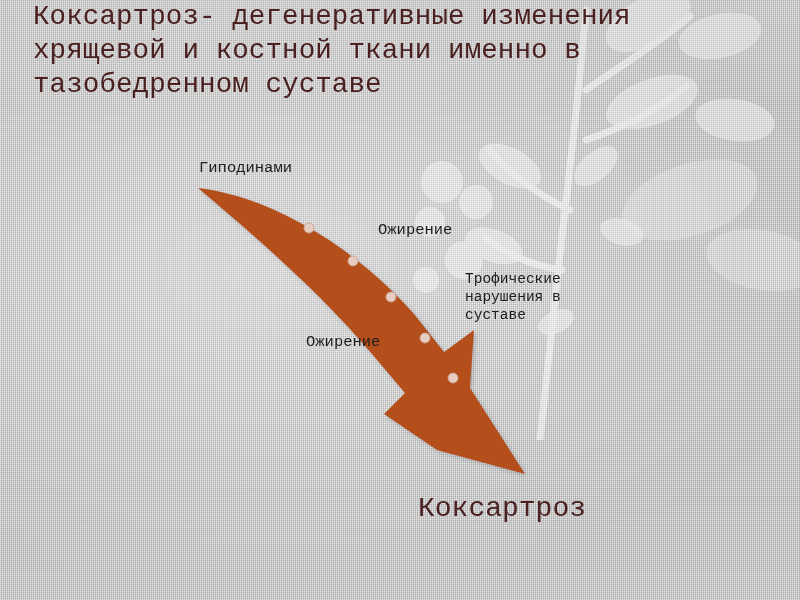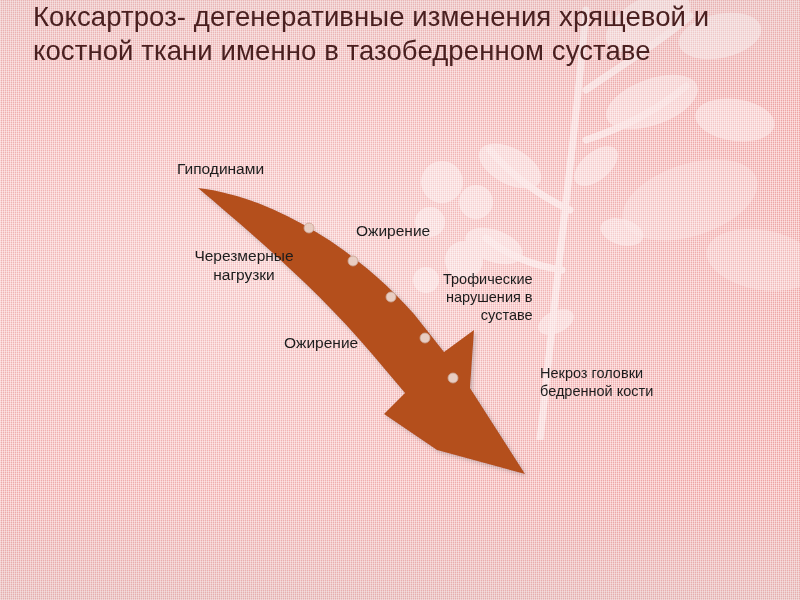--- a/index.html
+++ b/index.html
@@ -10,22 +10,23 @@
     width: 800px;
     height: 600px;
     overflow: hidden;
     font-family: "Liberation Sans", sans-serif;
   }
 
   #slide {
     position: relative;
     width: 800px;
     height: 600px;
-    background-color: #fca5a5;
+    background-color: #a3a3a3;
     overflow: hidden;
+    font-family: Liberation Mono, monospace;
   }
 
   
   .texture {
     position: absolute;
     inset: 0;
     background-image:
       repeating-linear-gradient(90deg,
         rgba(255,255,255,0.55) 0px,
         rgba(255,255,255,0.55) 1px,
@@ -89,30 +90,31 @@
   }
 
   
   .label {
     position: absolute;
     color: #1c1c1c;
     font-size: 15.5px;
     line-height: 19px;
     font-weight: 400;
     white-space: pre-line;
+    margin-left: 22px;
   }
   .label.small {
     font-size: 14.5px;
     line-height: 18px;
   }
 
   #lbl-gipodinami { left: 177px; top: 159px; }
   #lbl-ozhirenie  { left: 356px; top: 221px; }
   #lbl-perenagr   { left: 168px; top: 246px; width: 152px; text-align: center; }
-  #lbl-trofich    { left: 443px; top: 270px; text-align: right; }
+  #lbl-trofich    { left: 443px; top: 270px; }
   #lbl-displaziya { left: 284px; top: 333px; }
   #lbl-nekroz     { left: 540px; top: 364px; }
 
   #outcome {
     position: absolute;
     left: 418px;
     top: 492px;
     color: #4a2020;
     font-size: 28px;
     line-height: 34px;
@@ -185,26 +187,23 @@
       <circle cx="353" cy="261" r="5" fill="#e8cdc2" stroke="#c9a292" stroke-width="0.8"></circle>
       <circle cx="391" cy="297" r="5" fill="#e8cdc2" stroke="#c9a292" stroke-width="0.8"></circle>
       <circle cx="425" cy="338" r="5" fill="#e8cdc2" stroke="#c9a292" stroke-width="0.8"></circle>
       <circle cx="453" cy="378" r="5" fill="#e8cdc2" stroke="#c9a292" stroke-width="0.8"></circle>
   </svg>
 
   <div class="label" id="lbl-gipodinami">Гиподинами</div>
 
   <div class="label" id="lbl-ozhirenie">Ожирение</div>
 
-  <div class="label" id="lbl-perenagr">Черезмерные
-нагрузки</div>
 
   <div class="label small" id="lbl-trofich">Трофические
 нарушения в
 суставе</div>
 
   <div class="label" id="lbl-displaziya">Ожирение</div>
 
-  <div class="label small" id="lbl-nekroz">Некроз головки
-бедренной кости</div>
-
+
+  <div id="outcome">Коксартроз</div>
 
 </div>
 
 </body></html>

